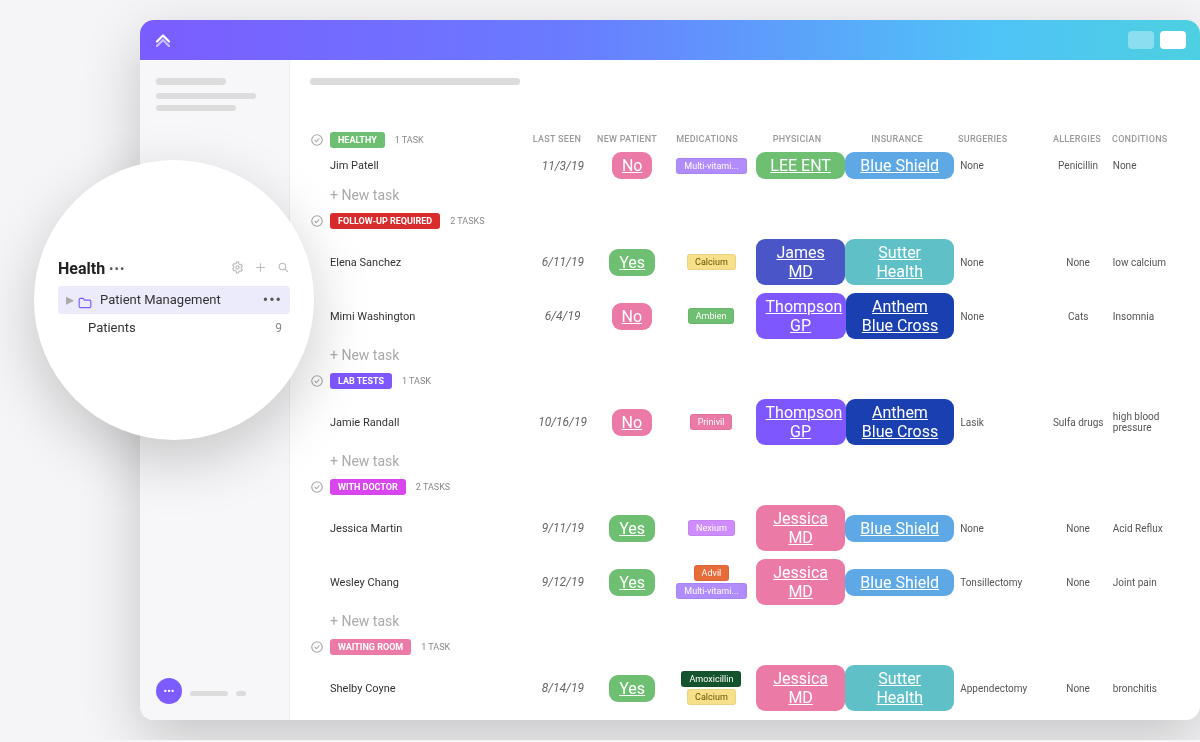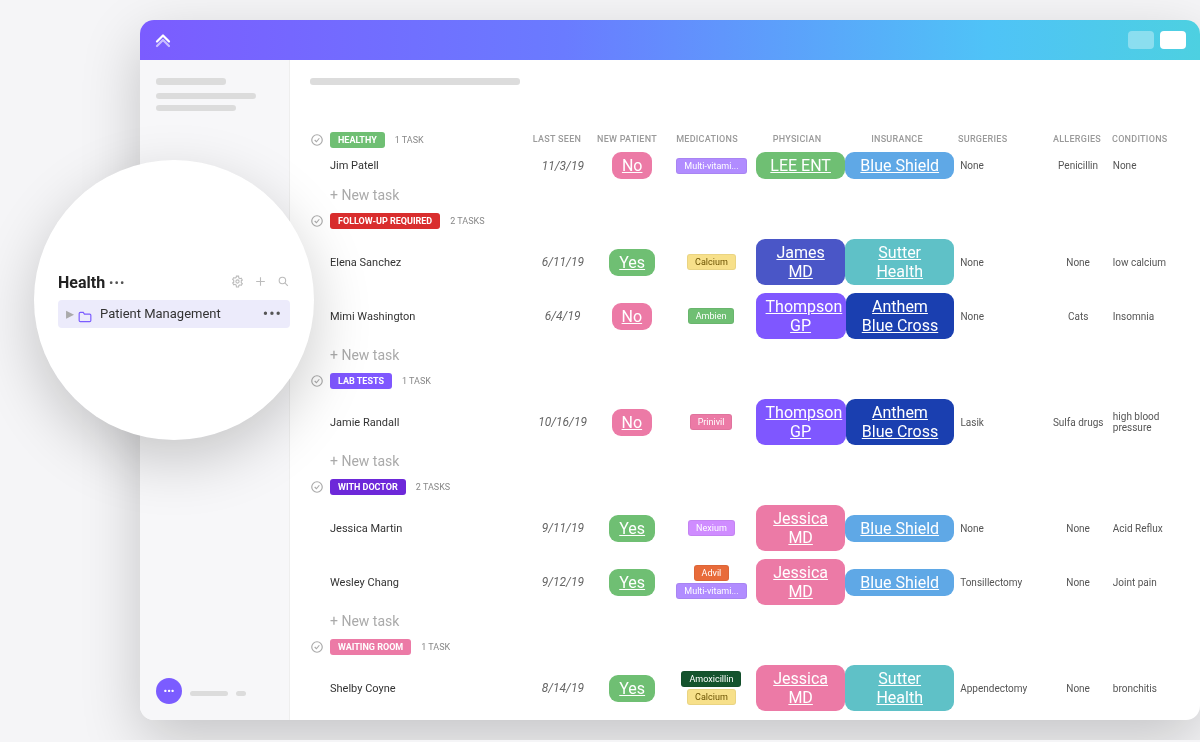--- a/index.html
+++ b/index.html
@@ -189,21 +189,21 @@
               <div class="c-cond">high blood pressure</div>
             </div>
             <div class="new-task">+ New task</div>
           </div>
           <div class="group">
             <div class="group-head">
               <span class="collapse-ico"><svg width="14" height="14" viewBox="0 0 24 24" fill="none" stroke="currentColor" stroke-width="2">
                   <circle cx="12" cy="12" r="9"></circle>
                   <path d="M8 12l3 3 5-6"></path>
                 </svg></span>
-              <span class="badge" style="background: #6d28d9;">WITH DOCTOR</span>
+              <span class="badge" style="background: #d946ef;">WITH DOCTOR</span>
               <span class="task-count">2 TASKS</span>
             </div>
             <div class="row">
               <div class="name">Jessica Martin</div>
               <div class="c-seen">9/11/19</div>
               <div class="c-new"><span class="pill" style="background: rgb(111, 191, 115);">Yes</span></div>
               <div class="c-med">
                 <span class="tag" style="background: rgb(207, 140, 255); color: rgb(255, 255, 255);">Nexium</span>
               </div>
               <div class="c-phys"><span class="pill" style="background: rgb(236, 122, 166); width: 100%; display: inline-block;">Jessica MD</span></div>
@@ -287,13 +287,17 @@
   <div class="mag-row active">
     <span style="color:#aaa; margin-right:4px;">▸</span>
     <span class="folder-ico">
       <svg width="14" height="12" viewBox="0 0 24 20" fill="none" stroke="currentColor" stroke-width="2">
           <path d="M2 4a2 2 0 0 1 2-2h5l2 3h9a2 2 0 0 1 2 2v9a2 2 0 0 1-2 2H4a2 2 0 0 1-2-2V4z"></path>
         </svg>
     </span>
     <span class="label">Patient Management</span>
     <span class="rowdots">•••</span>
   </div>
+  <div class="mag-row mag-sub">
+    <span class="label">Patients</span>
+    <span class="count">9</span>
+  </div>
 </div>
 
 </body></html>

